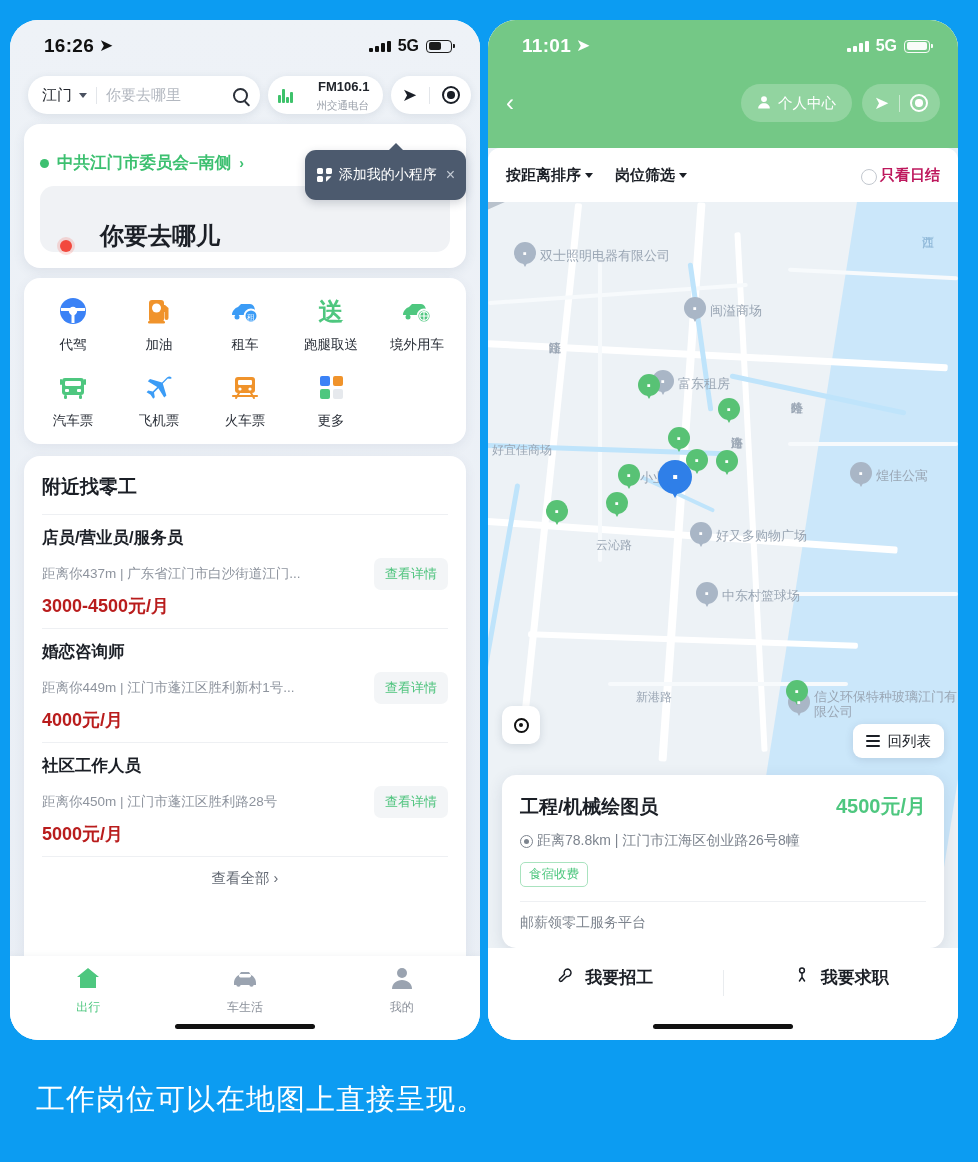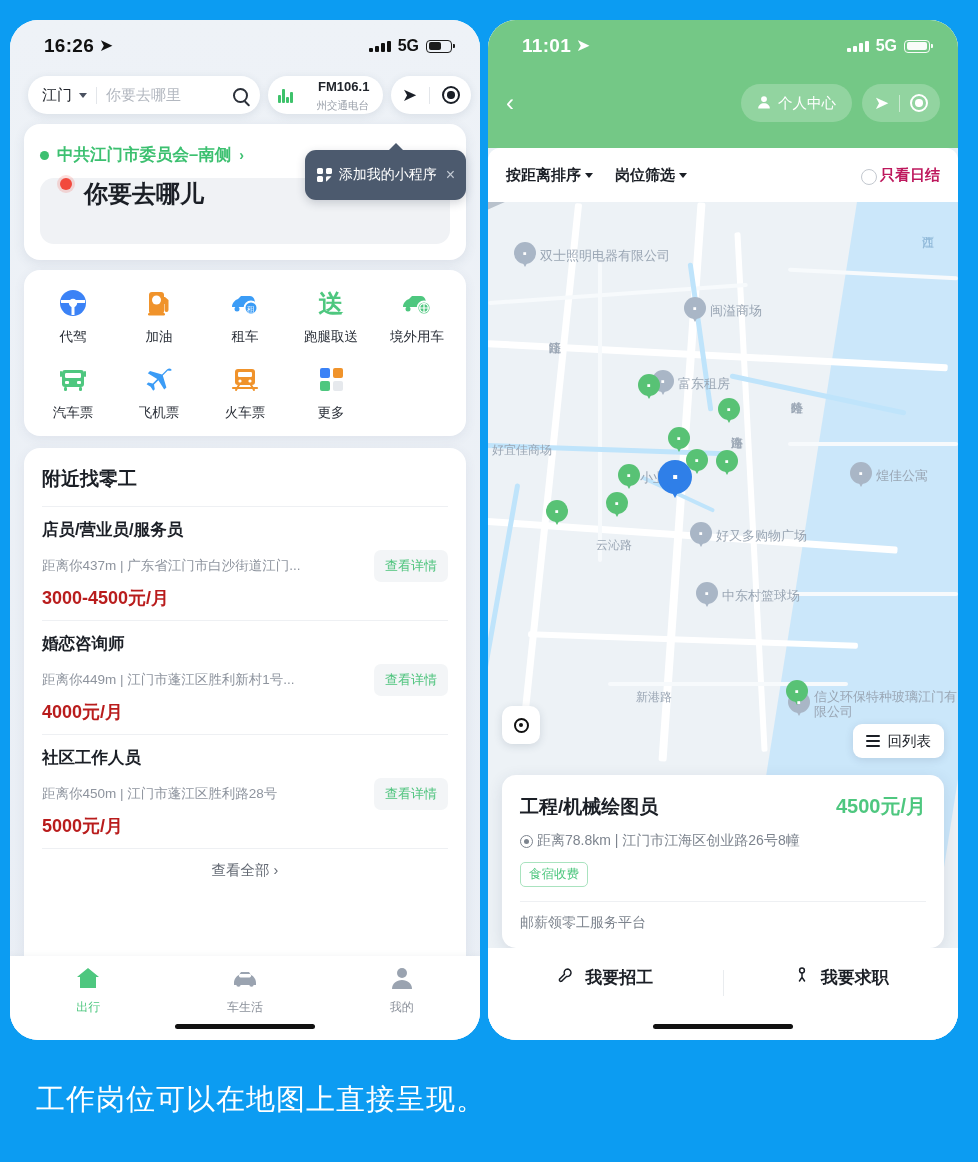--- a/index.html
+++ b/index.html
@@ -107,28 +107,28 @@
     border-left:8px solid transparent;border-right:8px solid transparent;border-bottom:8px solid #4c5a6e;
   }
   .mini-grid { display:grid; grid-template-columns: 6px 6px; gap:2.5px; flex:0 0 auto;}
   .mini-grid i { display:block; width:6px;height:6px;background:#fff;border-radius:1.5px;}
   .mini-grid i:last-child{ clip-path: polygon(0 0,100% 0,0 100%); }
   .tt-close { font-size: 16px; color:#c3cad4; margin-left:2px; }
 
   .dest-card {
     position: relative; z-index: 5;
     margin: 0 14px; background:#fff; border-radius: 16px;
-    padding: 20px 16px 16px; box-shadow: 0 3px 12px rgba(60,80,110,.10);
+    padding: 28px 16px 16px; box-shadow: 0 3px 12px rgba(60,80,110,.10);
   }
   .poi-row { display:flex; align-items:center; gap:8px; font-size:16.5px; color:#3cc070; font-weight:700; }
   .poi-dot { width:9px;height:9px;border-radius:50%;background:#3cc070;flex:0 0 auto;}
   .poi-chev { color:#3cc070; font-size:14px; font-weight:700;}
   .where-box {
     margin-top:12px; background:#f0f2f5; border-radius:14px; height:66px;
-    display:flex; align-items:flex-start; gap:12px; padding: 0 20px;
+    display:flex; align-items:flex-end; gap:28px; padding: 0 20px;
   }
   .where-dot { width:12px;height:12px;border-radius:50%;background:#f2493d;flex:0 0 auto; box-shadow:0 0 0 3px rgba(242,73,61,.18);}
   .where-txt { font-size:24px; font-weight:700; color:#1b1f26; }
 
   .svc-card {
     position: relative; z-index:5;
     margin: 10px 14px 0; background:#fff; border-radius:16px;
     padding: 16px 6px 14px; box-shadow: 0 3px 12px rgba(60,80,110,.08);
   }
   .svc-row { display:grid; grid-template-columns: repeat(5,1fr); }

